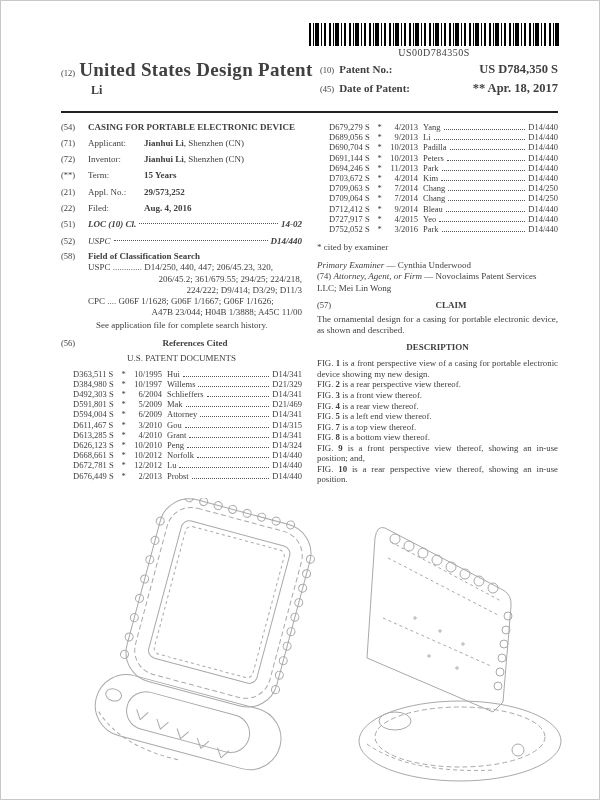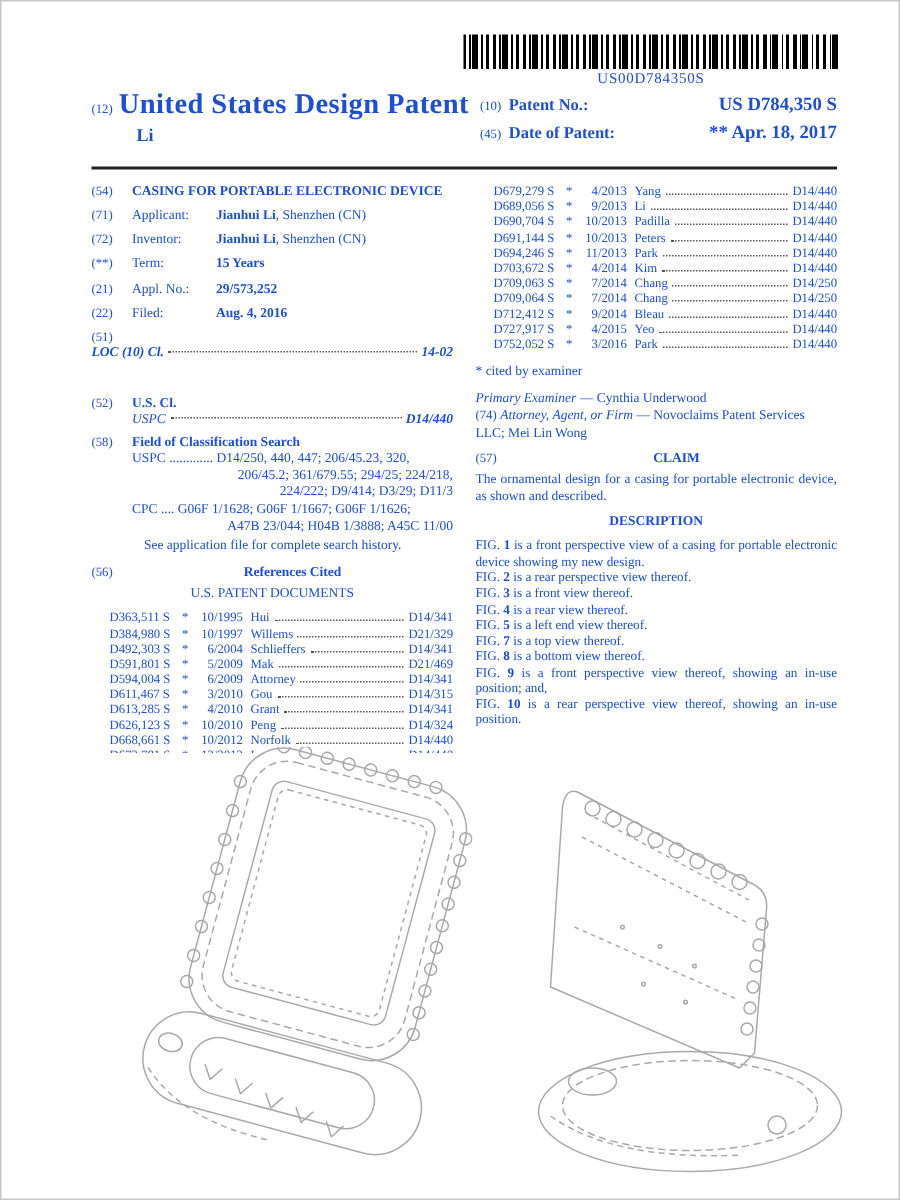--- a/index.html
+++ b/index.html
@@ -1,17 +1,17 @@
 <!DOCTYPE html>
 <html><head>
 <meta charset="utf-8">
 <style>
   html,body{margin:0;padding:0;background:#fff;}
   .page{position:relative;width:598px;height:798px;border:1px solid #c8c8c8;background:#fff;
-        font-family:"Liberation Serif","DejaVu Serif",serif;color:#1d4ed8;overflow:hidden;}
+        font-family:"Liberation Serif","DejaVu Serif",serif;color:#404040;overflow:hidden;}
   
   .barcode-wrap{position:absolute;top:22px;left:308px;width:250px;text-align:center;}
   .bars{height:23px;background:repeating-linear-gradient(90deg,#000 0 2px,#fff 2px 4px,#000 4px 5px,#fff 5px 6px,#000 6px 10px,#fff 10px 12px,#000 12px 13px,#fff 13px 15px,#000 15px 17px,#fff 17px 20px);}
   .barcode-text{font-size:10px;letter-spacing:.5px;margin-top:1px;}
   
   .header{position:absolute;top:58px;left:60px;width:497px;display:flex;justify-content:space-between;}
   .sec-num{font-size:8.5px;}
   .doc-title{font-size:19px;font-weight:bold;letter-spacing:.3px;}
   .author{font-weight:bold;font-size:12px;margin:2px 0 0 30px;}
   .header-right{width:238px;font-size:11px;padding-top:3px;}
@@ -103,32 +103,31 @@
         <div class="fbody"><span class="flabel">Term:</span><span class="b">15 Years</span></div>
       </div>
       <div class="field">
         <span class="fnum">(21)</span>
         <div class="fbody"><span class="flabel">Appl. No.:</span><span class="b">29/573,252</span></div>
       </div>
       <div class="field">
         <span class="fnum">(22)</span>
         <div class="fbody"><span class="flabel">Filed:</span><span class="b">Aug. 4, 2016</span></div>
       </div>
-      <div class="field" style="margin-bottom:20px;flex-direction:column;">
+      <div class="field" style="margin-bottom:4px;">
         <span class="fnum">(51)</span>
         <div class="fbody leader-row">
             <span class="b">LOC (10) Cl.</span>
             <span class="leader"></span>
             <span class="b">14-02</span>
           </div>
       </div>
       <div class="field" style="margin-bottom:2px;">
         <span class="fnum">(52)</span>
         <div class="fbody">
-          <div class="b">U.S. Cl.</div>
           <div class="leader-row">
               <span>USPC</span>
               <span class="leader"></span>
               <span class="b">D14/440</span>
             </div>
         </div>
       </div>
       <div class="field" style="margin-bottom:2px;">
         <span class="fnum">(58)</span>
         <div class="fbody">

